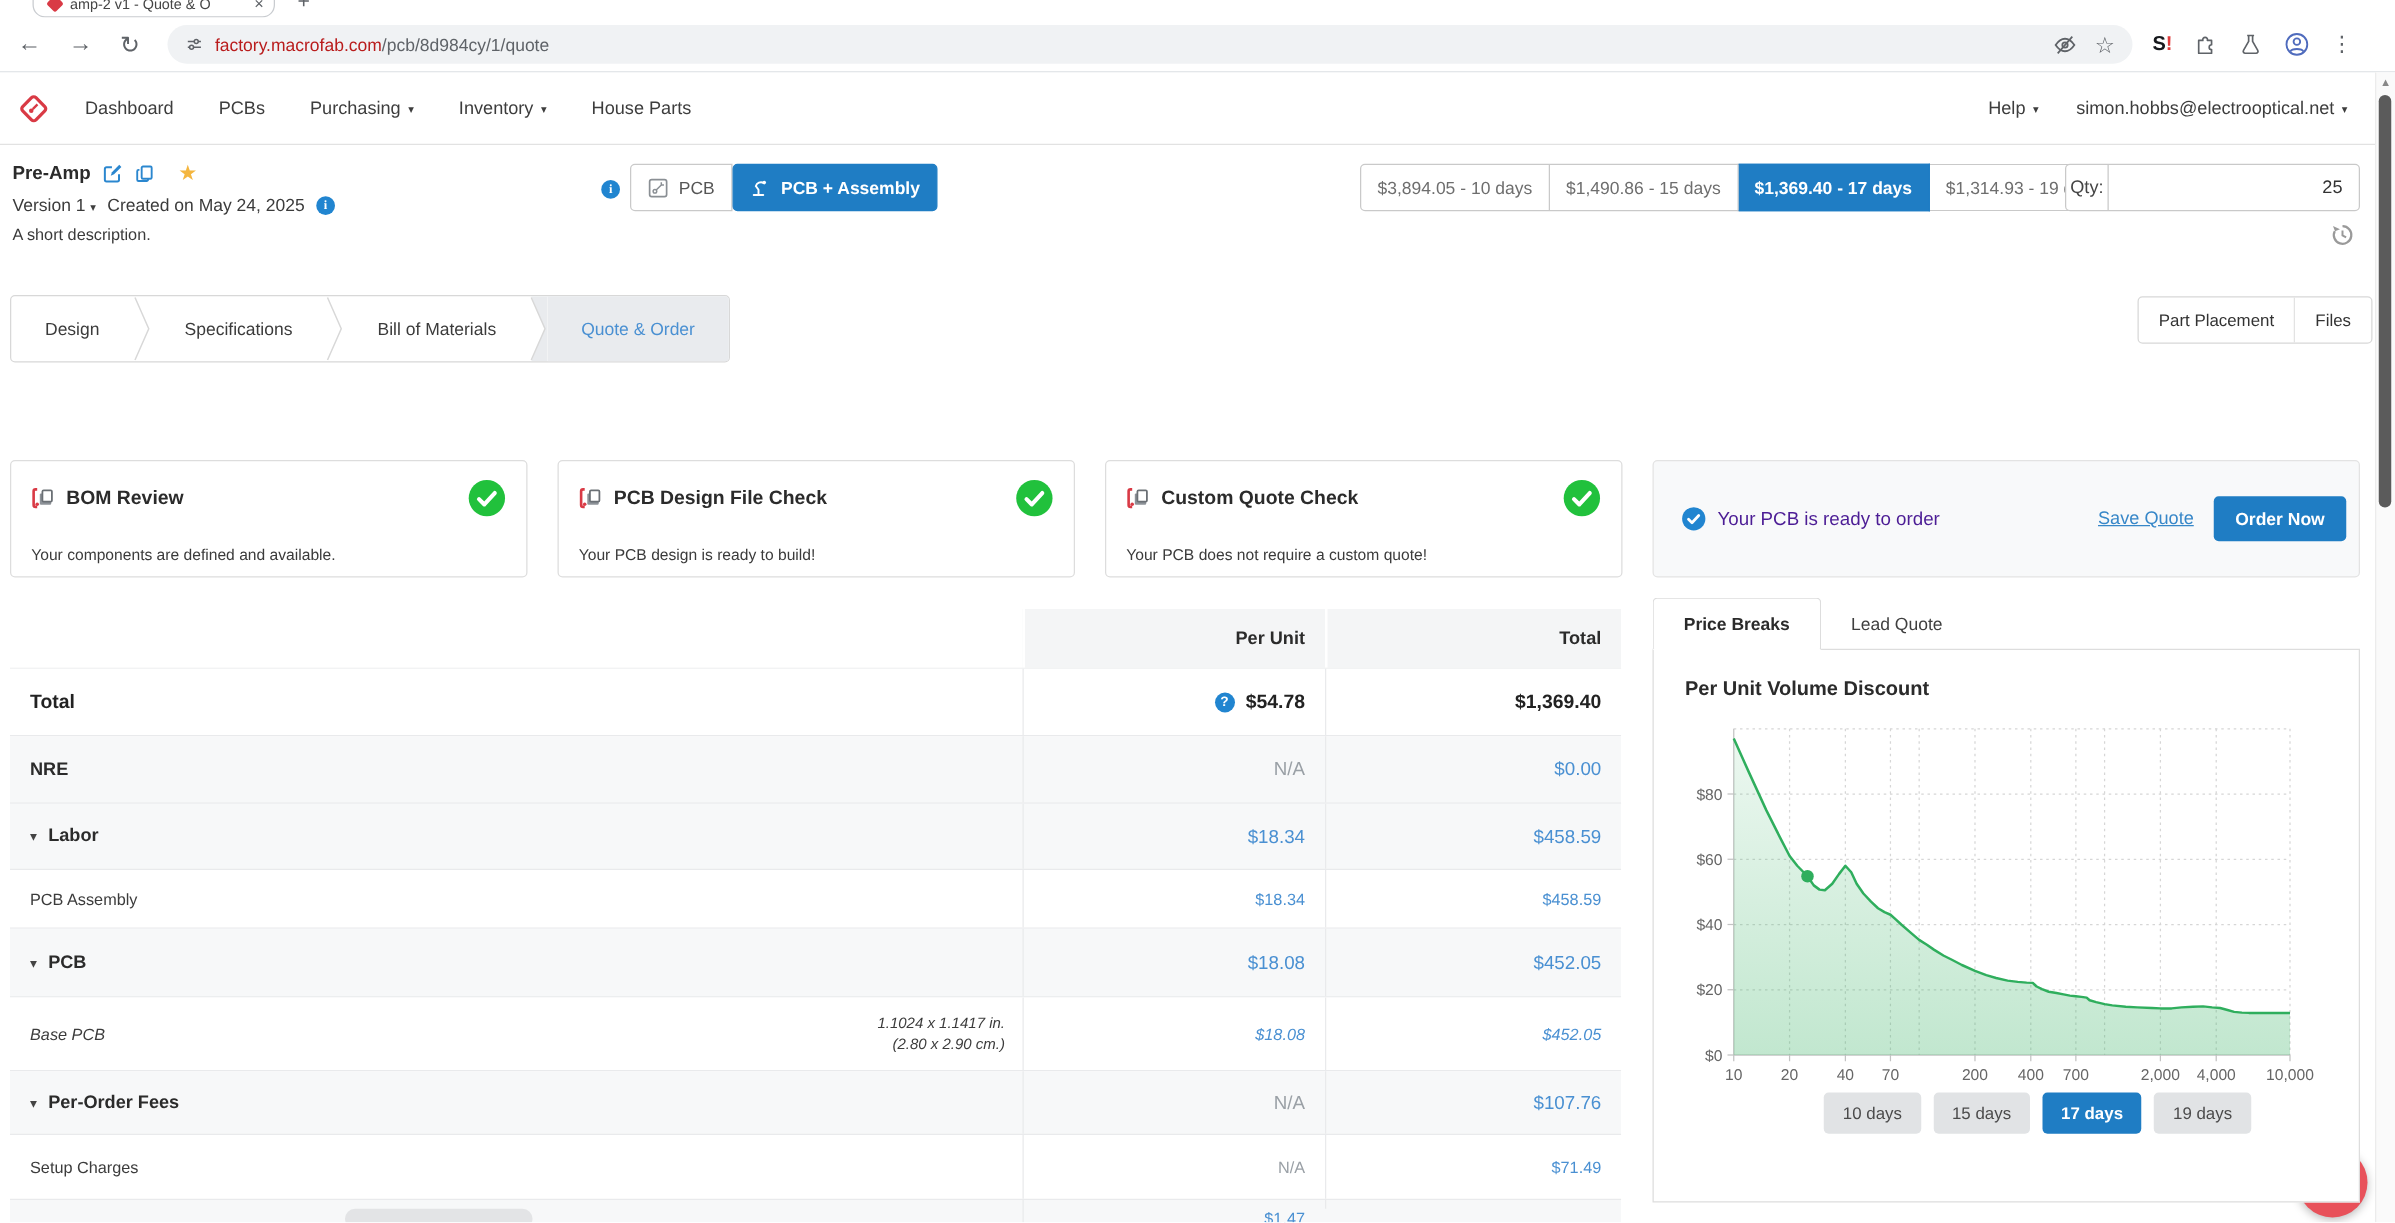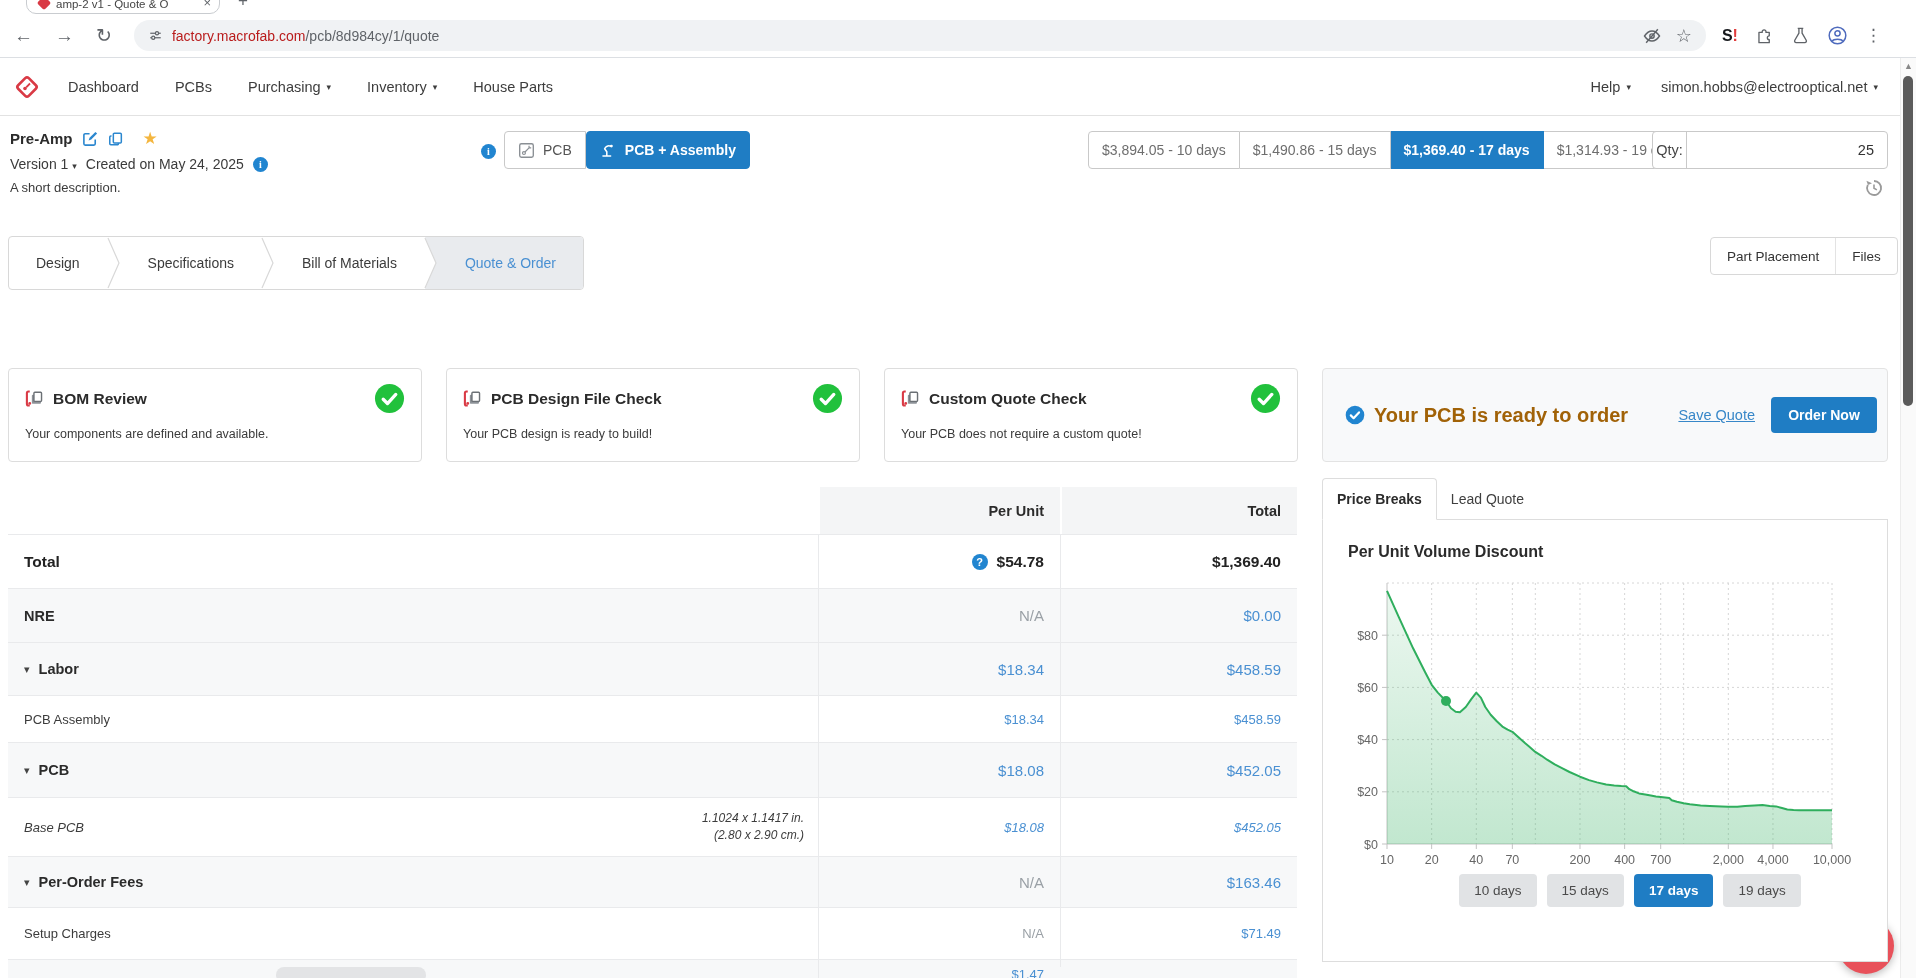--- a/index.html
+++ b/index.html
@@ -60,24 +60,24 @@
 .step.active{background:#e9ebee;color:#4a90d2;border-radius:0 3px 3px 0}
 .step-sep{width:14px;flex:none}
 #view-buttons{left:1710px;top:237px;height:38px;display:flex;border:1px solid #d8d8d8;border-radius:4px;background:#fff}
 .vbtn{display:flex;align-items:center;padding:0 16px;font-size:13.5px;color:#333;border-left:1px solid #e3e3e3}
 .vbtn:first-child{border-left:none}
 
 .check-card{position:absolute;top:368px;width:414px;height:94px;border:1px solid #ddd;border-radius:4px;background:#fff;padding:14px 16px}
 .cc-head{display:flex;align-items:center;gap:9px}
 .cc-title{font-size:15.5px;font-weight:bold;color:#2b2b2b}
 .cc-pass{margin-left:auto}
-.cc-sub{margin-top:13px;font-size:12.5px;color:#3b3b3b}
+.cc-sub{margin-top:23px;font-size:12.5px;color:#3b3b3b}
 
 #order-panel{left:1322px;top:368px;width:566px;height:94px;background:#f8f9fa;border:1px solid #e3e3e3;border-radius:4px;display:flex;align-items:center;padding:0 10px 0 22px}
-#order-status{font-size:20px;font-weight:bold;color:#a16207;margin-left:9px}
+#order-status{font-size:15px;font-weight:normal;color:#4c1d95;margin-left:9px}
 #save-quote{margin-left:auto;font-size:14.5px;color:#3787c8;text-decoration:underline}
 #order-now{margin-left:16px;width:106px;height:36px;background:#1f7dc4;border-radius:4px;color:#fff;font-size:14px;font-weight:bold;display:flex;align-items:center;justify-content:center}
 
 #quote-table{left:8px;top:487px;width:1289px;height:491px;overflow:hidden}
 .t-head{display:flex;height:48px;border-bottom:1px solid #e9eaec}
 .t-head .t-lab{background:#fff}
 .t-col{width:242px;background:#f4f5f6;border-left:2px solid #fff;display:flex;align-items:center;justify-content:flex-end;padding-right:16px;font-weight:bold;font-size:14.5px;color:#2b2b2b}
 .t-col.last{width:237px}
 .t-row{display:flex;border-bottom:1px solid #e9eaec;background:#fff}
 .t-lab{flex:1;display:flex;align-items:center;padding-left:16px;min-width:0}
@@ -93,21 +93,21 @@
 .r-detail .t-label-text{font-size:13px;color:#3c3c3c}
 .r-detail .money{font-size:13px;color:#4a90d2}
 .r-detail .na{font-size:13px;color:#9aa0a6}
 .t-note{margin-left:auto;text-align:right;font-size:12px;color:#3c3c3c;line-height:1.4;padding-right:14px}
 .q-ic{width:16px;height:16px;border-radius:50%;background:#2185d0;color:#fff;font-size:11px;font-weight:bold;display:flex;align-items:center;justify-content:center;margin-right:9px;flex:none}
 .r-partial{align-items:flex-start}
 .r-partial .t-lab,.r-partial .t-val{align-items:flex-start;padding-top:7px}
 .t-pill{width:150px;height:16px;background:#e3e4e6;border-radius:8px;margin-left:252px;flex:none}
 
 #pb-tabs{left:1322px;top:478px;height:42px;display:flex;z-index:2}
-.pb-tab{display:flex;align-items:center;padding:0 14px;font-size:14px;color:#3f3f3f}
+.pb-tab{display:flex;align-items:center;padding:0 24px;font-size:14px;color:#3f3f3f}
 .pb-tab.active{background:#fff;border:1px solid #ddd;border-bottom:1px solid #fff;border-radius:4px 4px 0 0;font-weight:bold;color:#2b2b2b}
 #pb-box{left:1322px;top:519px;width:566px;height:443px;border:1px solid #ddd;background:#fff;z-index:1}
 #pb-title{left:1348px;top:543px;font-size:16px;font-weight:bold;color:#2b2b2b;z-index:3}
 #pb-chart{left:1340px;top:572px;z-index:3}
 .grid{stroke:#d6d6d6;stroke-dasharray:2,3;stroke-width:1}
 .axis{stroke:#c3c3c3;stroke-width:1}
 .ylab{font-size:12.5px;fill:#666;text-anchor:end;font-family:"Liberation Sans",sans-serif}
 .xlab{font-size:12.5px;fill:#666;text-anchor:middle;font-family:"Liberation Sans",sans-serif}
 .curve{fill:none;stroke:#2fae5d;stroke-width:2;stroke-linejoin:round}
 .dot{fill:#2fae5d}
@@ -492,21 +492,21 @@
         </div>
         <div class="t-row r-group r-gray" style="height: 51px;">
           <div class="t-lab">
             <span class="t-caret">▾</span>
             <span class="t-label-text">Per-Order Fees</span>
           </div>
           <div class="t-val pu">
             <span class="na">N/A</span>
           </div>
           <div class="t-val last">
-            <span class="money">$163.46</span>
+            <span class="money">$107.76</span>
           </div>
         </div>
         <div class="t-row r-detail" style="height: 52px;">
           <div class="t-lab">
             <span class="t-label-text">Setup Charges</span>
           </div>
           <div class="t-val pu">
             <span class="na">N/A</span>
           </div>
           <div class="t-val last">

